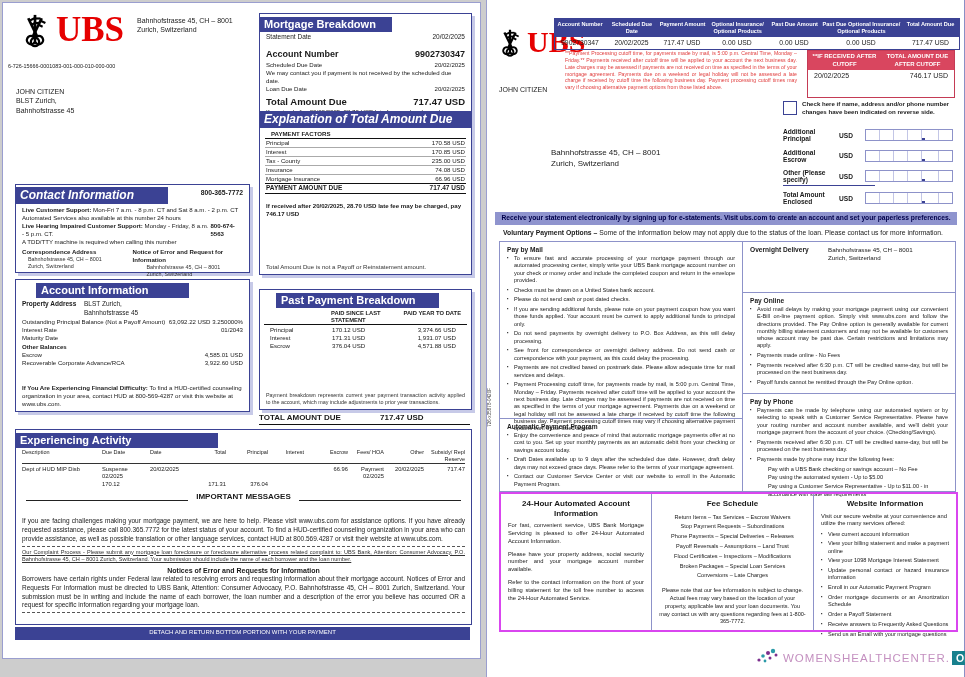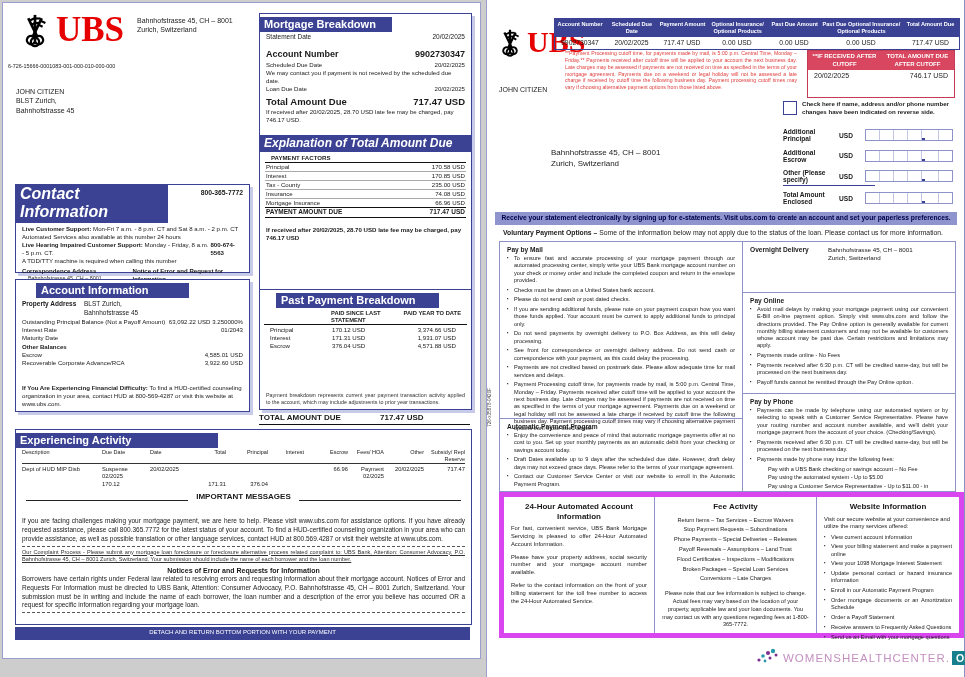--- a/index.html
+++ b/index.html
@@ -51,21 +51,21 @@
   .cells i:last-child{border-right:0;}
   .cells .dot{width:3px;border-right:0;border-bottom:2px solid #3b4294;align-self:flex-end;height:2px;}
   .estmt{position:absolute;left:8px;top:212px;width:462px;height:11px;background:#8f94ce;color:#00004a;
          font-size:6.7px;font-weight:bold;text-align:center;padding-top:2px;}
   .grid{position:absolute;left:12px;top:241px;width:455px;height:249px;border:1px solid #8d92c9;}
   .gcell{position:absolute;padding:4px 7px;box-sizing:border-box;}
   .gtitle{font-weight:bold;font-size:6.6px;margin-bottom:2px;}
   ul.bl{margin:1px 0 0 0;padding:0;list-style:none;}
   ul.bl li{position:relative;padding-left:7px;font-size:5.6px;line-height:1.3;margin-bottom:2.5px;text-align:justify;}
   ul.bl li::before{content:"▪";position:absolute;left:0;top:0;font-size:4.5px;color:#333;}
-  .botrow{position:absolute;left:12px;top:492px;width:455px;height:136px;border:5px solid #d946ef;}
+  .botrow{position:absolute;left:12px;top:492px;width:455px;height:136px;border:2px solid #d946ef;}
   .bcell{position:absolute;top:0;bottom:0;padding:5px 7px;box-sizing:border-box;}
   .btitle{font-weight:bold;font-size:8px;text-align:center;margin-bottom:4px;line-height:1.2;}
   .fee-line{font-size:5.6px;text-align:center;line-height:1.75;}
   .sidecode{position:absolute;left:0px;top:388px;font-size:4.6px;color:#444;
             writing-mode:vertical-rl;transform:rotate(180deg);}
   .wlogo{position:absolute;left:268px;top:646px;display:flex;align-items:center;}
   .wtext{color:#c490c0;font-size:11.5px;letter-spacing:1px;margin-left:4px;}
   .worg{background:#17808d;color:#fff;font-size:10.5px;font-weight:bold;padding:1px 4px;margin-left:2px;}
 </style>
 </head>
@@ -130,21 +130,21 @@
         <span>Loan Due Date</span>
         <span>20/02/2025</span>
       </div>
     <div class="kv b" style="font-size:9.5px;margin-top:3px;">
         <span>Total Amount Due</span>
         <span>717.47  USD</span>
       </div>
     <div class="t6" style="padding:1px 6px 0;">If received after 20/02/2025, 28.70 USD late fee may be charged, pay 746.17 USD.</div>
   </div>
 
-  <div class="panel" style="left:256px;top:132px;width:211px;height:162px;">
+  <div class="panel" style="left:256px;top:108px;width:211px;height:162px;">
     <span class="phead ital" style="display:block;font-size:12px;">Explanation of Total Amount Due</span>
     <div class="b t6" style="padding:2px 6px 0;border-bottom:1px solid #111;margin:0 5px;">PAYMENT FACTORS</div>
     <div class="kv t6" style="border-bottom:0.5px solid #aaa;margin:0 5px;padding:0 1px;">
         <span>Principal</span>
         <span>170.58 USD</span>
       </div>
     <div class="kv t6" style="border-bottom:0.5px solid #aaa;margin:0 5px;padding:0 1px;">
         <span>Interest</span>
         <span>170.85 USD</span>
       </div>
@@ -162,21 +162,21 @@
       </div>
     <div class="kv b t65" style="border-top:1px solid #111;border-bottom:1.2px solid #111;margin:0 5px;padding:0 1px;">
         <span>PAYMENT AMOUNT DUE</span>
         <span>717.47 USD</span>
       </div>
     <div class="b t6" style="padding:8px 6px 0;">If received after 20/02/2025, 28.70 USD late fee may be charged, pay 746.17 USD</div>
     <div class="t6" style="position:absolute;bottom:3px;left:6px;right:6px;color:#333;">Total Amount  Due is not a Payoff or Reinstatement amount.</div>
   </div>
 
   <div class="panel" style="left:12px;top:181px;width:233px;height:87px;">
-    <span class="phead ital" style="width:140px;font-size:16px;">Contact Information</span>
+    <span class="phead ital" style="width:140px;font-size:12px;">Contact Information</span>
     <span class="b" style="float:right;font-size:6.8px;margin:4px 6px 0 0;">800-365-7772</span>
     <div class="t6" style="padding:2px 6px 0;clear:none;"><span class="b">Live Customer Support:</span> <span>Mon-Fri 7 a.m. - 8 p.m. CT and Sat 8 a.m. - 2 p.m. CT</span></div>
     <div class="t6" style="padding:0 6px;">Automated Services also available at this number 24 hours</div>
     <div class="t6" style="padding:0 6px;display:flex;justify-content:space-between;">
         <span><span class="b">Live Hearing Impaired Customer Support:</span> <span>Monday - Friday, 8 a.m. - 5 p.m. CT.</span></span>
         <span class="b">800-674-5563</span>
       </div>
     <div class="t6" style="padding:0 6px;">A TDD/TTY machine is required when calling this number</div>
     <div style="display:flex;padding:2px 6px 0;">
       <div style="width:50%;">
@@ -513,21 +513,21 @@
   </div>
 
   <div class="botrow">
     <div class="bcell" style="left:0;width:150px;">
       <div class="btitle">24-Hour Automated Account Information</div>
       <div style="font-size:5.8px;line-height:1.35;text-align:justify;margin-bottom:5px;">For fast, convenient service, UBS  Bank Mortgage Servicing is pleased to offer 24-Hour Automated Account Information.</div>
       <div style="font-size:5.8px;line-height:1.35;text-align:justify;margin-bottom:5px;">Please have your property address, social security number and your mortgage account number available.</div>
       <div style="font-size:5.8px;line-height:1.35;text-align:justify;">Refer to the contact information on the front of your billing statement for the toll free number to access the 24-Hour Automated Service.</div>
     </div>
     <div class="bcell" style="left:150px;width:162px;border-left:1px solid #8d92c9;">
-      <div class="btitle">Fee Activity</div>
+      <div class="btitle">Fee Schedule</div>
       <div class="fee-line">Return Items – Tax Services – Escrow Waivers</div>
       <div class="fee-line">Stop Payment Requests – Subordinations</div>
       <div class="fee-line">Phone Payments – Special Deliveries – Releases</div>
       <div class="fee-line">Payoff Reversals – Assumptions – Land Trust</div>
       <div class="fee-line">Flood Certificates – Inspections – Modifications</div>
       <div class="fee-line">Broken Packages – Special Loan Services</div>
       <div class="fee-line">Conversions – Late Charges</div>
       <div style="font-size:5.6px;line-height:1.4;text-align:center;margin-top:6px;">Please note that our fee information is subject to change. Actual fees may vary based on the location of your property, applicable law and your loan documents. You may contact us with any questions regarding fees at 1-800-365-7772.</div>
     </div>
     <div class="bcell" style="left:312px;width:143px;border-left:1px solid #8d92c9;">

